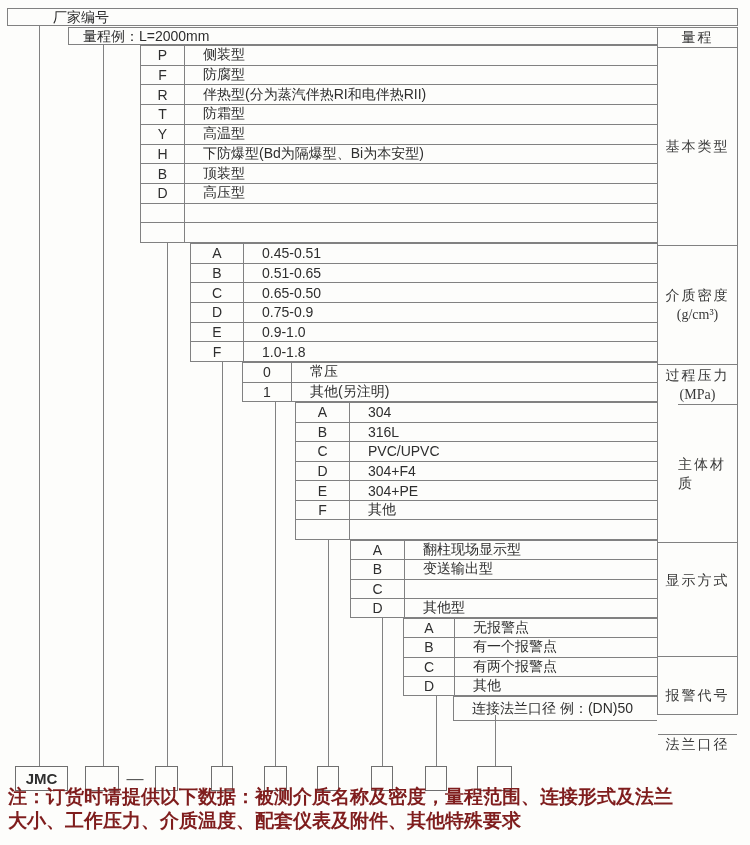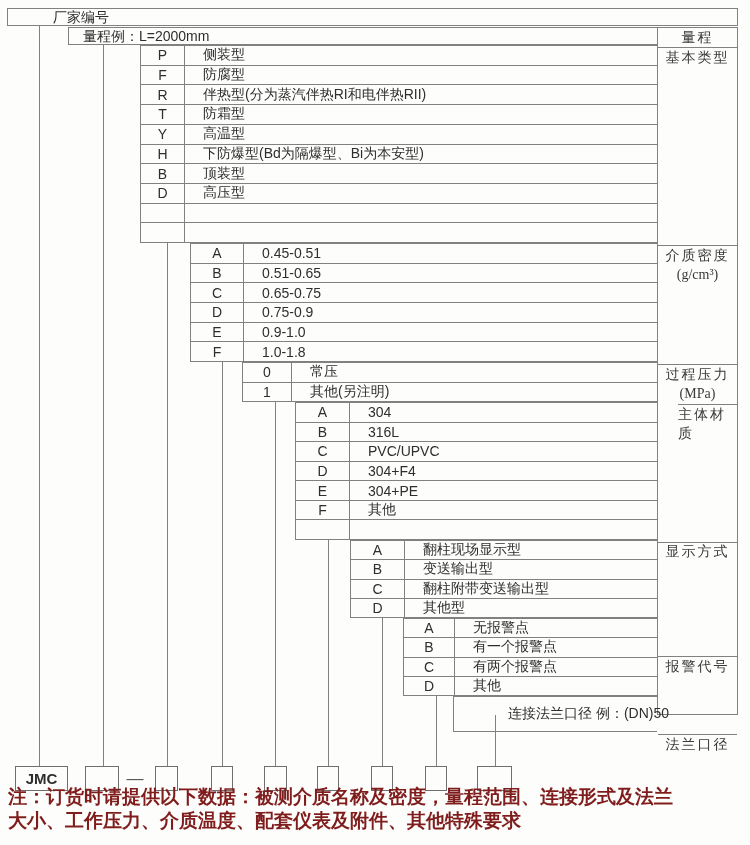--- a/index.html
+++ b/index.html
@@ -32,21 +32,21 @@
   .desc{padding-left:18px;white-space:nowrap;}
 
   
   .labelcol{
     position:absolute;box-sizing:border-box;
     border:1px solid var(--line);
     display:flex;flex-direction:column;
     font-family:"Liberation Serif","DejaVu Serif",serif;
     font-size:14px;color:#3a3a3a;
   }
-  .lcell{display:flex;flex-direction:column;align-items:center;justify-content:flex-start;letter-spacing:2px;line-height:19px;}
+  .lcell{display:flex;flex-direction:column;align-items:center;justify-content:center;letter-spacing:2px;line-height:19px;}
   .lcell + .lcell{border-top:1px solid var(--line);}
   .lcell .sub{letter-spacing:0;}
 
   
   .vline{position:absolute;width:1px;background:var(--line);}
 
   
   .cbox{
     position:absolute;box-sizing:border-box;top:766px;height:25px;
     border:1px solid #6f6f6f;display:flex;align-items:center;justify-content:center;
@@ -148,21 +148,21 @@
     <div class="row">
       <div class="code">A</div>
       <div class="desc">0.45-0.51</div>
     </div>
     <div class="row">
       <div class="code">B</div>
       <div class="desc">0.51-0.65</div>
     </div>
     <div class="row">
       <div class="code">C</div>
-      <div class="desc">0.65-0.75</div>
+      <div class="desc">0.65-0.50</div>
     </div>
     <div class="row">
       <div class="code">D</div>
       <div class="desc">0.75-0.9</div>
     </div>
     <div class="row">
       <div class="code">E</div>
       <div class="desc">0.9-1.0</div>
     </div>
     <div class="row">
@@ -217,21 +217,20 @@
     <div class="row">
       <div class="code">A</div>
       <div class="desc">翻柱现场显示型</div>
     </div>
     <div class="row">
       <div class="code">B</div>
       <div class="desc">变送输出型</div>
     </div>
     <div class="row">
       <div class="code">C</div>
-      <div class="desc">翻柱附带变送输出型</div>
     </div>
     <div class="row">
       <div class="code">D</div>
       <div class="desc">其他型</div>
     </div>
   </div>
 
 <div class="tbl" style="left:403px;top:618px;width:254px;height:78px;--cw:50px;">
     <div class="row">
       <div class="code">A</div>
@@ -244,21 +243,21 @@
     <div class="row">
       <div class="code">C</div>
       <div class="desc">有两个报警点</div>
     </div>
     <div class="row">
       <div class="code">D</div>
       <div class="desc">其他</div>
     </div>
   </div>
 
-<div class="tbl" style="left:453px;top:696px;width:204px;height:36px;padding-left:36px;">
+<div class="tbl" style="left:453px;top:696px;width:204px;height:25px;">
     <div class="row">
       <div class="desc">连接法兰口径 例：(DN)50</div>
     </div>
   </div>
 
 <div class="vline" style="left:39px;top:26px;height:740px;"></div>
 <div class="vline" style="left:103px;top:45px;height:721px;"></div>
 <div class="vline" style="left:167px;top:243px;height:523px;"></div>
 <div class="vline" style="left:222px;top:362px;height:404px;"></div>
 <div class="vline" style="left:275px;top:402px;height:364px;"></div>

